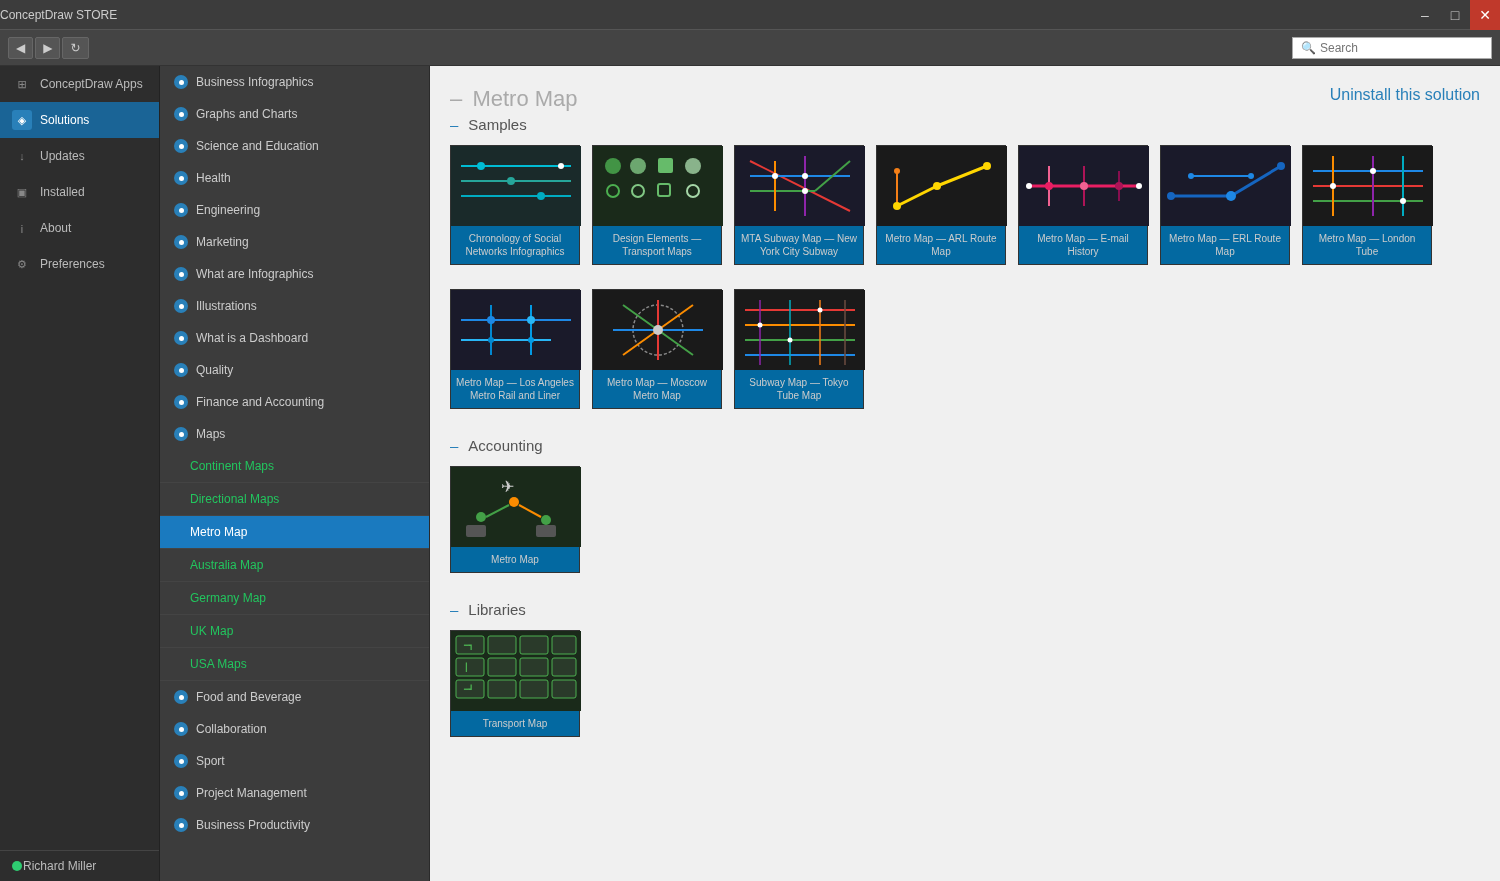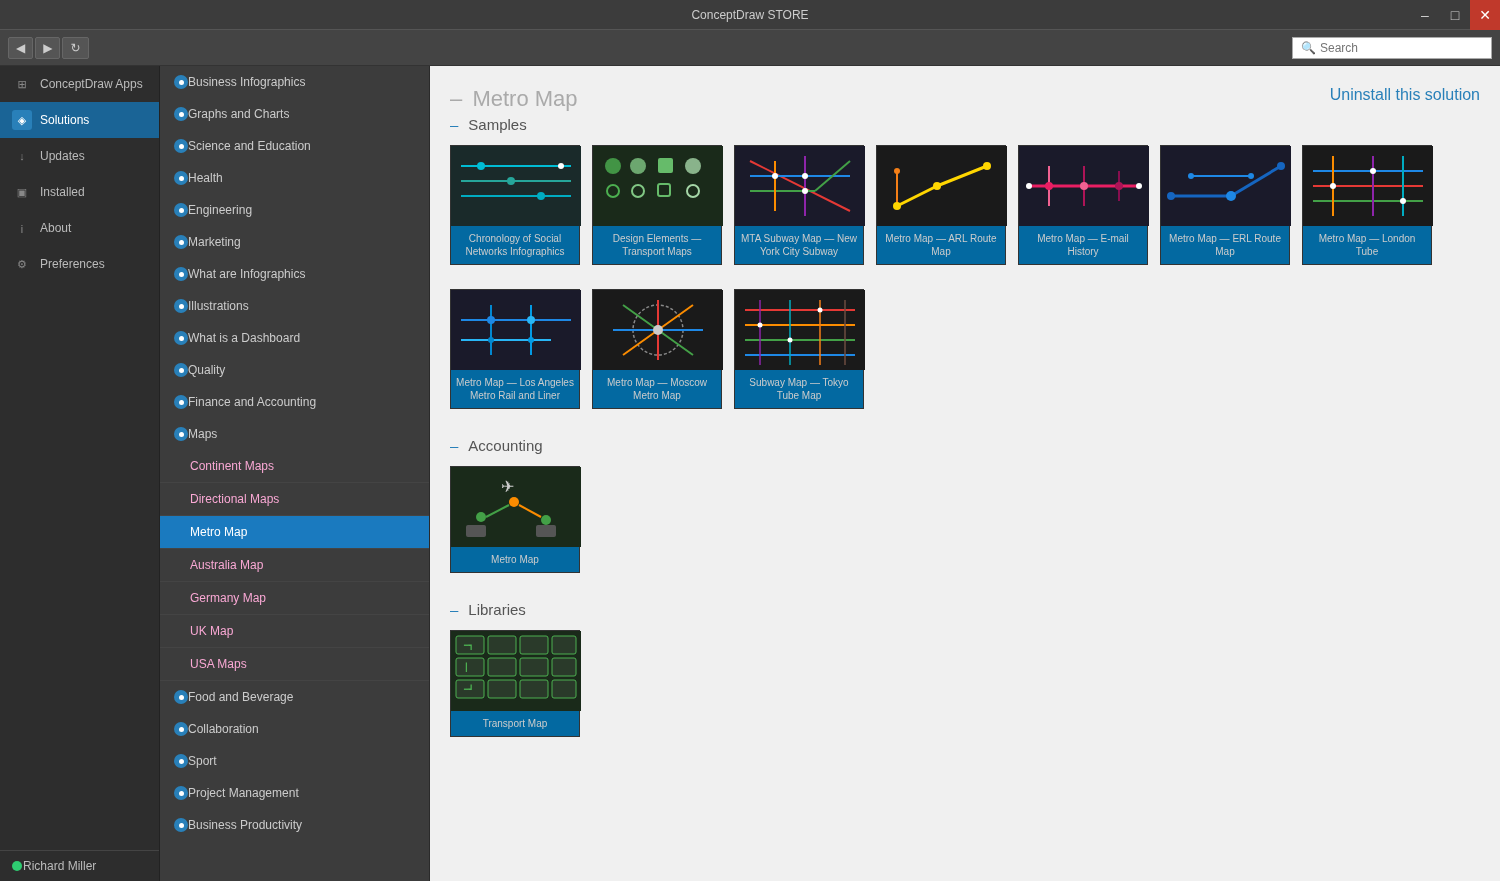--- a/index.html
+++ b/index.html
@@ -1,21 +1,21 @@
 <!DOCTYPE html>
 <html><head>
   <meta charset="utf-8">
   <style>
     * { margin: 0; padding: 0; box-sizing: border-box; }
     body { width: 1500px; height: 881px; font-family: Arial, sans-serif; font-size: 13px; background: #2d2d2d; overflow: hidden; }
 
     
     .title-bar {
       width: 100%; height: 30px; background: #3c3c3c;
-      display: flex; align-items: center; justify-content: center;
+      display: flex; align-items: center; 
       position: relative; border-bottom: 1px solid #555;
     }
     .title-bar-text { color: #ccc; font-size: 12px; }
     .title-bar-controls { position: absolute; right: 0; top: 0; display: flex; height: 30px; }
     .title-bar-btn { width: 30px; height: 30px; display: flex; align-items: center; justify-content: center; color: #ccc; font-size: 14px; cursor: pointer; border: none; background: transparent; }
     .title-bar-btn.close { background: #c0392b; color: white; }
 
     
     .toolbar {
       width: 100%; height: 36px; background: #444;
@@ -44,30 +44,30 @@
     .sidebar-bottom { margin-top: auto; padding: 8px 12px; display: flex; align-items: center; gap: 1px; border-top: 1px solid #444; }
     .user-dot { width: 10px; height: 10px; background: #2ecc71; border-radius: 50%; flex-shrink: 0; }
     .user-name { color: #bbb; font-size: 12px; }
 
     
     .mid-nav { width: 270px; background: #3c3c3c; border-right: 1px solid #2a2a2a; overflow-y: auto; }
     .mid-nav::-webkit-scrollbar { width: 6px; }
     .mid-nav::-webkit-scrollbar-track { background: #3c3c3c; }
     .mid-nav::-webkit-scrollbar-thumb { background: #555; }
     .nav-item {
-      display: flex; align-items: center; 
+      display: flex; align-items: center; gap: 8px;
       padding: 9px 14px; color: #ccc; cursor: pointer; font-size: 12px;
     }
     .nav-circle { width: 14px; height: 14px; border-radius: 50%; background: #2980b9; display: flex; align-items: center; justify-content: center; flex-shrink: 0; }
     .nav-circle::after { content: ''; width: 5px; height: 5px; background: white; border-radius: 50%; }
 
     
     .sub-nav-item {
       display: flex; align-items: center; padding: 9px 14px 9px 30px;
-      color: #f9a8d4; cursor: pointer; font-size: 12px; border-bottom: 1px solid #444;
+      color: #22c55e; cursor: pointer; font-size: 12px; border-bottom: 1px solid #444;
     }
     .sub-nav-item.active { background: #1a7abf; color: white; }
 
     
     .content { flex: 1; background: #f0f0f0; overflow-y: auto; padding: 20px; }
     .content::-webkit-scrollbar { width: 8px; }
     .content::-webkit-scrollbar-track { background: #ddd; }
     .content::-webkit-scrollbar-thumb { background: #aaa; }
 
     .page-title { font-size: 22px; color: #555; margin-bottom: 4px; }

